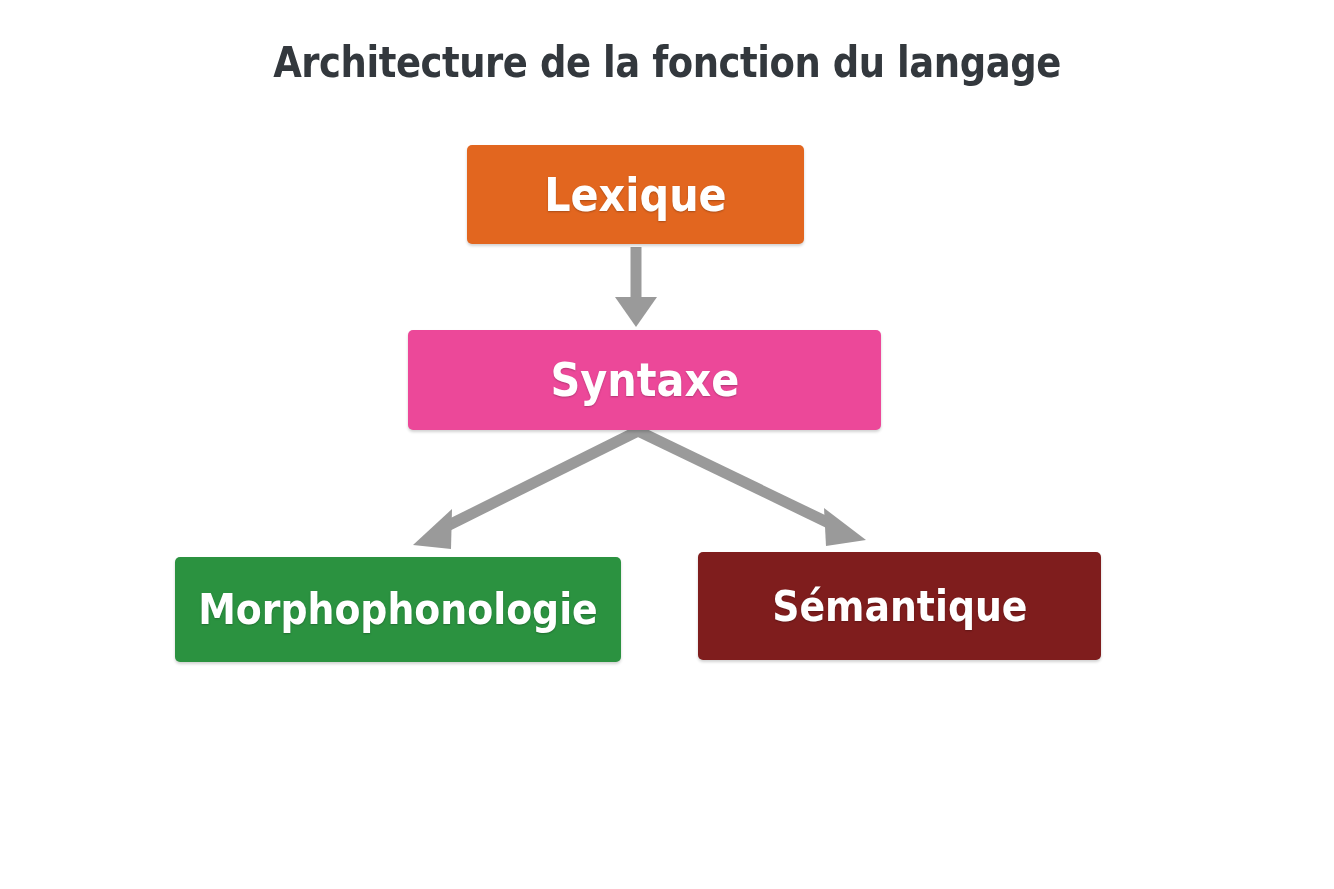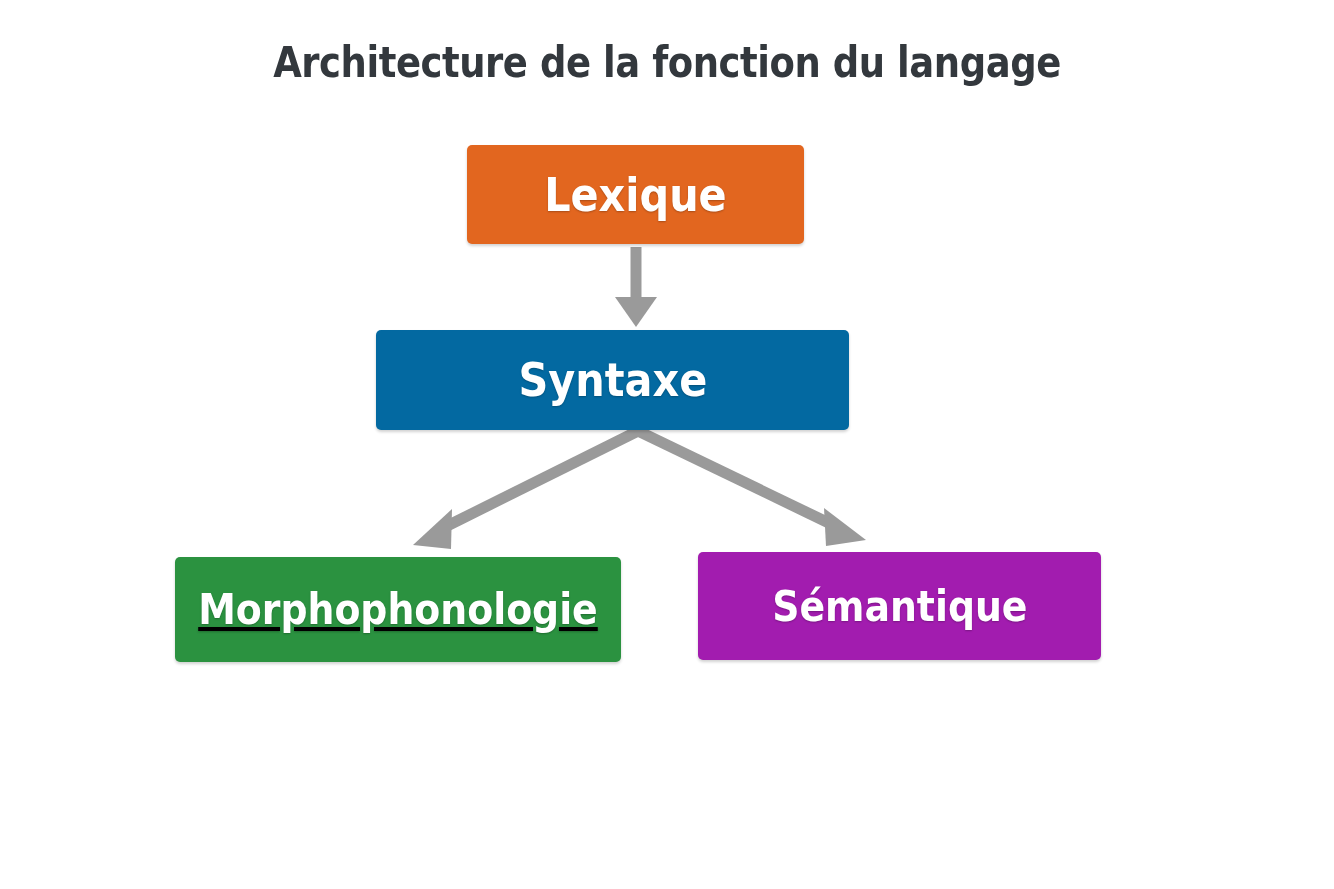--- a/index.html
+++ b/index.html
@@ -75,44 +75,43 @@
   #node-lexique {
     left: 467px;
     top: 145px;
     width: 337px;
     height: 99px;
     background: #e2661f;
   }
   #node-lexique .node-label { font-size: 46px; }
 
   #node-syntaxe {
-    left: 376px;
+    left: 408px;
     top: 330px;
     width: 473px;
     height: 100px;
-    background: #0369a1;
+    background: #ec4899;
   }
   #node-syntaxe .node-label { font-size: 46px; }
 
   #node-morphophonologie {
     left: 175px;
     top: 557px;
     width: 446px;
     height: 105px;
     background: #2b9240;
-    text-decoration: underline;
   }
   #node-morphophonologie .node-label { font-size: 42px; }
 
   #node-semantique {
     left: 698px;
     top: 552px;
     width: 403px;
     height: 108px;
-    background: #a21caf;
+    background: #7f1d1d;
   }
   #node-semantique .node-label { font-size: 42px; }
 </style>
 </head>
 <body>
 
 <div id="canvas">
 
   <div id="diagram-title">Architecture de la fonction du langage</div>
 

